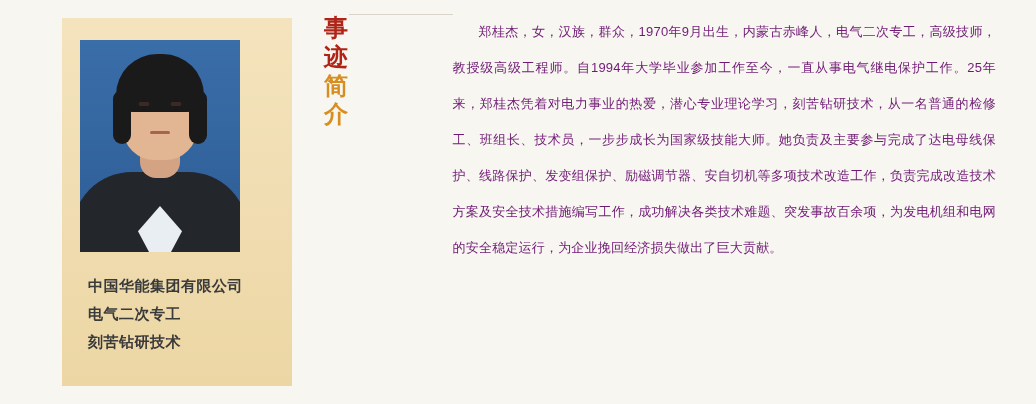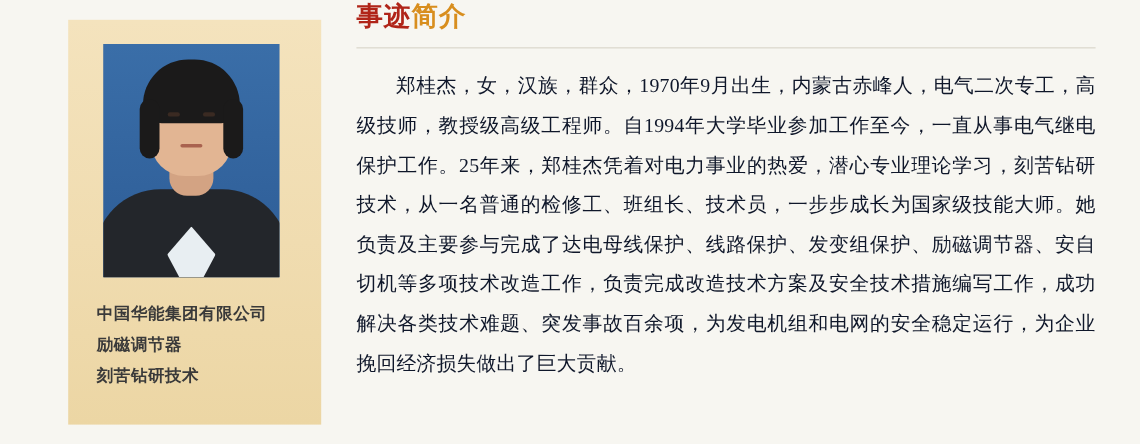--- a/index.html
+++ b/index.html
@@ -25,21 +25,20 @@
 
   
   .profile-card {
     width: 230px;
     margin: 18px 0 18px 62px;
     background: linear-gradient(180deg, #f4e3bd 0%, #f0dcb0 55%, #ecd6a4 100%);
     box-sizing: border-box;
     padding: 22px 24px 18px 18px;
     display: flex;
     flex-direction: column;
-    align-items: center;
     flex: none;
   }
   .portrait {
     width: 160px;
     height: 212px;
     background: #2e5f9e;
     position: relative;
     overflow: hidden;
     flex: none;
   }
@@ -151,44 +150,43 @@
     font-weight: bold;
     color: #3a3a3a;
     line-height: 28px;
     letter-spacing: 0.5px;
     white-space: nowrap;
   }
 
   
   .content {
     flex: 1;
-    margin: 2px 40px 18px 32px;
+    margin: 14px 40px 18px 32px;
     display: flex;
-    flex-direction: column;
-    font-family: Liberation Serif, serif;
+    flex-direction: row;
   }
   .section-title {
     font-size: 24px;
     font-weight: bold;
     line-height: 1.2;
     padding-bottom: 12px;
     letter-spacing: 1px;
   }
   .section-title .t1 { color: #b02418; }
   .section-title .t2 { color: #d88e1e; }
   .title-rule {
     height: 1px;
     background: #d8d4c8;
     width: 100%;
     margin-bottom: 16px;
   }
   .body-text {
-    font-size: 18px;
+    font-size: 13px;
     line-height: 36px;
-    color: #0f172a;
+    color: #701a75;
     text-align: justify;
     text-indent: 2em;
     letter-spacing: 0.2px;
   }
 </style>
 </head>
 <body>
 
 <div class="page">
 
@@ -201,21 +199,21 @@
       <div class="head"></div>
       <div class="hair"></div>
       <div class="hair-l"></div>
       <div class="hair-r"></div>
       <div class="eye-l"></div>
       <div class="eye-r"></div>
       <div class="mouth"></div>
     </div>
     <div class="profile-lines">
       <div class="profile-line">中国华能集团有限公司</div>
-      <div class="profile-line">励磁调节器</div>
+      <div class="profile-line">电气二次专工</div>
       <div class="profile-line">刻苦钻研技术</div>
     </div>
   </div>
 
   <div class="content">
     <div class="section-title">
       <span class="t1">事迹</span><span class="t2">简介</span>
     </div>
     <div class="title-rule"></div>
     <div class="body-text">郑桂杰，女，汉族，群众，1970年9月出生，内蒙古赤峰人，电气二次专工，高级技师，教授级高级工程师。自1994年大学毕业参加工作至今，一直从事电气继电保护工作。25年来，郑桂杰凭着对电力事业的热爱，潜心专业理论学习，刻苦钻研技术，从一名普通的检修工、班组长、技术员，一步步成长为国家级技能大师。她负责及主要参与完成了达电母线保护、线路保护、发变组保护、励磁调节器、安自切机等多项技术改造工作，负责完成改造技术方案及安全技术措施编写工作，成功解决各类技术难题、突发事故百余项，为发电机组和电网的安全稳定运行，为企业挽回经济损失做出了巨大贡献。</div>

